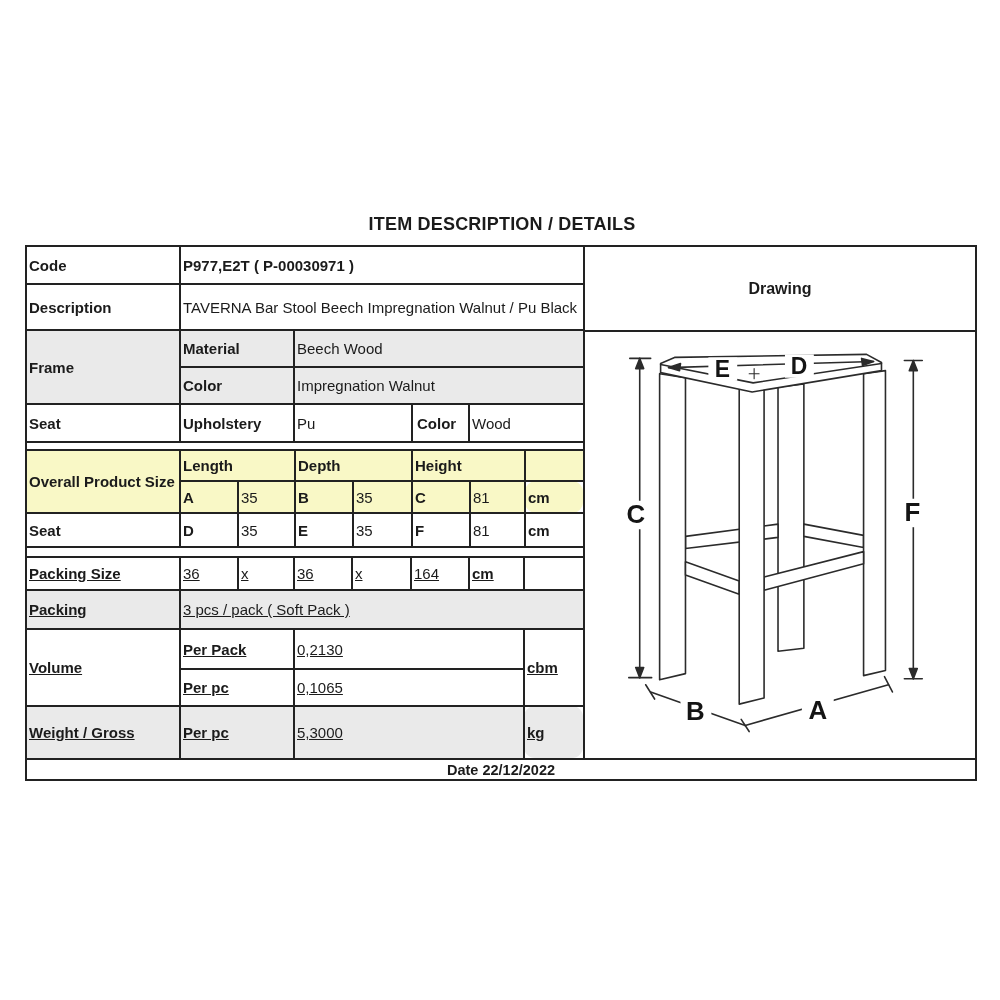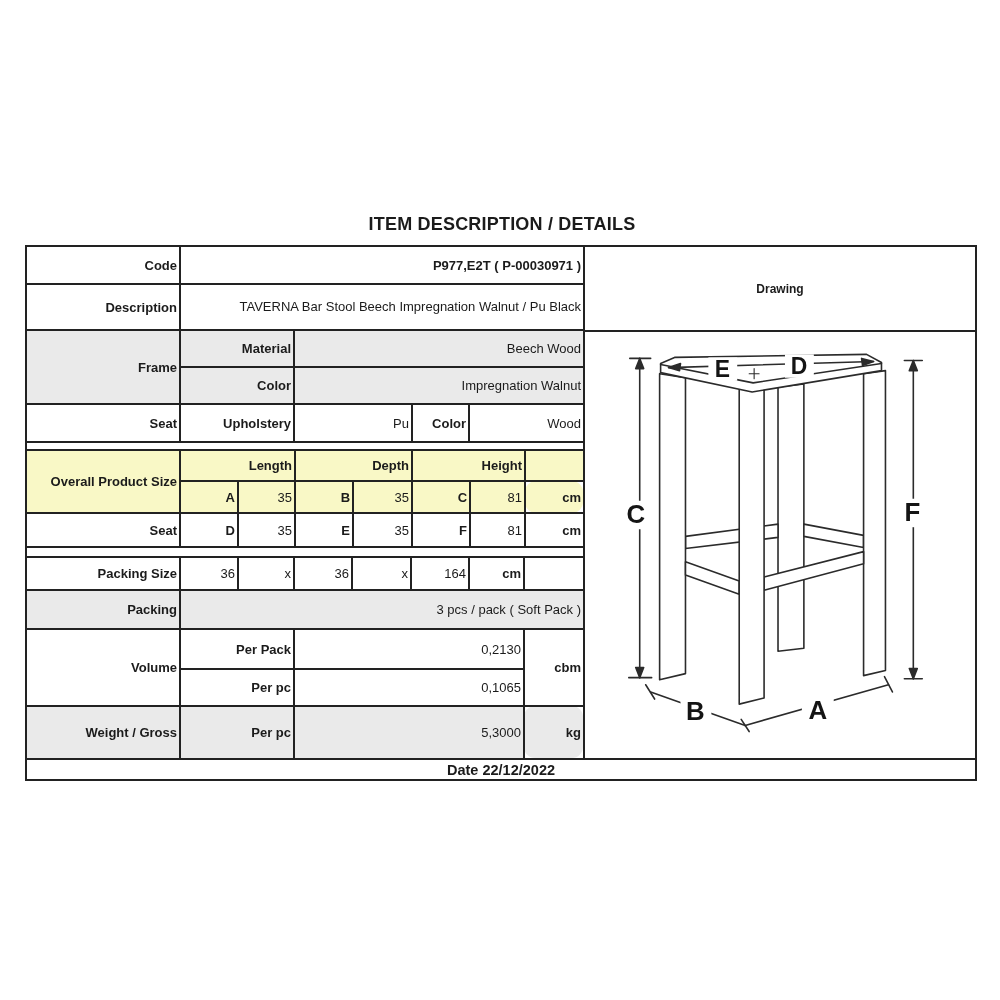--- a/index.html
+++ b/index.html
@@ -22,40 +22,40 @@
   .sheet{
     position:absolute;left:25px;top:245px;width:952px;height:536px;
     border:2px solid var(--line);display:flex;flex-direction:column;background:#fff;
   }
   .main{flex:1;display:flex;min-height:0;}
   .left{width:556px;display:flex;flex-direction:column;}
   .right{flex:1;border-left:2px solid var(--line);display:flex;flex-direction:column;}
   .dhead{
     height:85px;border-bottom:2px solid var(--line);
     display:flex;align-items:center;justify-content:center;
-    font-weight:bold;font-size:12px;
+    font-weight:bold;font-size:16px;
   }
   .darea{flex:1;min-height:0;}
   .darea svg{display:block;width:100%;height:100%;}
   .daterow{
     height:21px;border-top:2px solid var(--line);
     display:flex;align-items:center;justify-content:center;
     font-weight:bold;font-size:14.5px;
   }
   .gapstrip{border-top:2px solid var(--line);border-bottom:2px solid var(--line);background:#fff;}
   .g1{height:15px;}
   .g2{height:18px;}
   table.t{
     border-collapse:collapse;border-style:hidden;table-layout:fixed;
     width:556px;flex:none;
   }
-  table.sec3{flex:1;}
+  table.sec3{flex:1;text-decoration:underline;}
   table.t td{
     border:2px solid var(--line);
-    font-size:13px;text-align:right;vertical-align:middle;
+    font-size:15px;text-align:left;vertical-align:middle;
     padding:1px 2px;overflow:hidden;
   }
   td.lab{text-align:left;padding-left:6px;font-weight:bold;}
   td.b{font-weight:bold;}
   td.unit{text-align:left;padding-left:5px;font-weight:bold;border-radius:11px;}
   td.grey{background:var(--grey);}
   td.yel{background:var(--yellow);}
   td.noside{border-left:none;border-right:none;}
   .desc{line-height:1.4;padding:2px 12px;}
   text.dl{font-family:"Liberation Sans",sans-serif;font-weight:bold;fill:#141414;}

